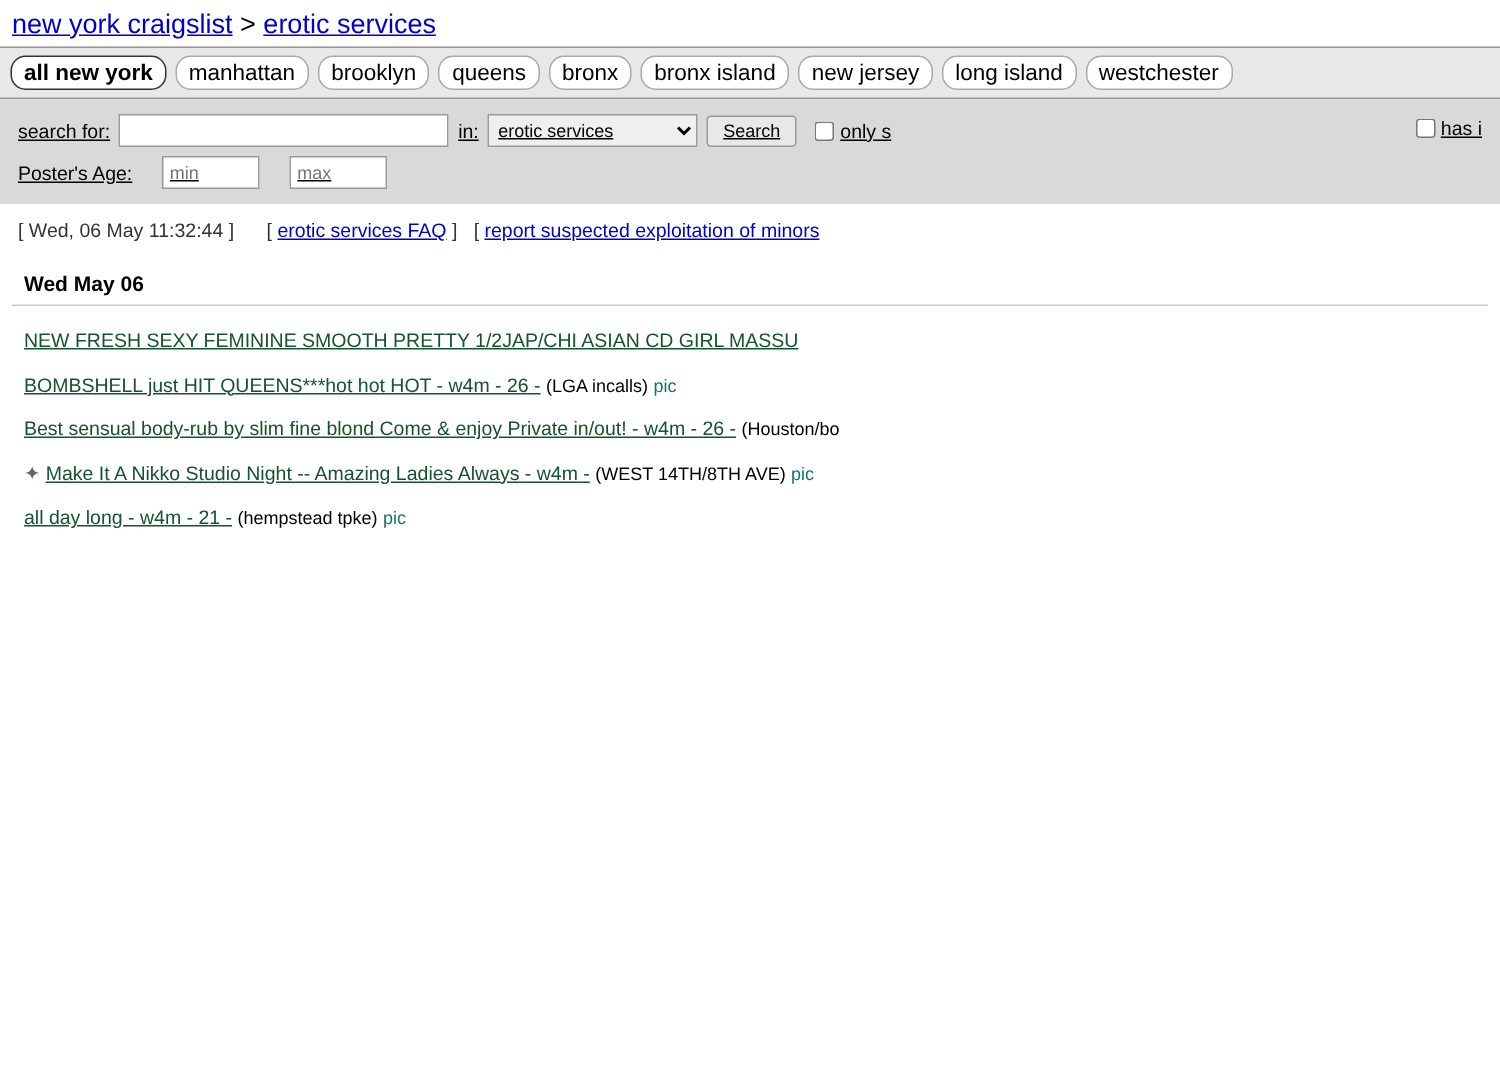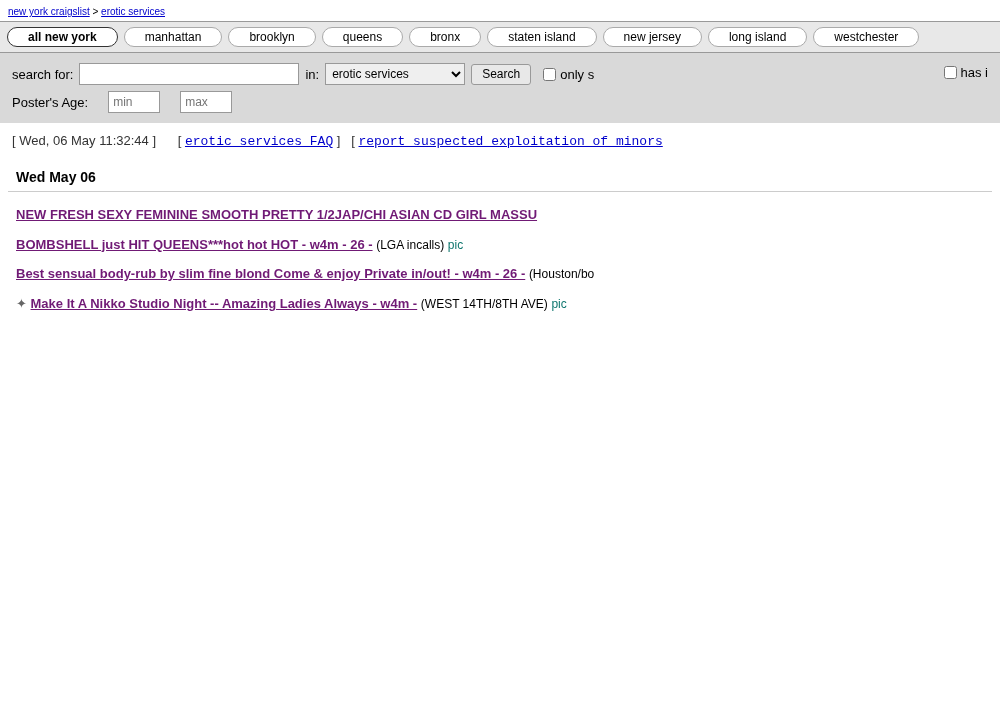--- a/index.html
+++ b/index.html
@@ -6,52 +6,53 @@
     body {
       font-family: Arial, sans-serif;
       font-size: 13px;
       background: #fff;
       color: #000;
     }
     a { color: #00c; text-decoration: underline; cursor: pointer; }
 
     .breadcrumb {
       padding: 6px 8px 4px 8px;
-      font-size: 10px;
+      font-size: 18px;
     }
 
     .area-tabs {
       display: flex;
       flex-wrap: wrap;
       gap: 0;
       border-top: 1px solid #999;
       border-bottom: 1px solid #999;
       padding: 3px 4px;
       background: #e8e8e8;
     }
     .area-tab {
-      padding: 2px 20px;
-      font-size: 12px;
+      padding: 2px 8px;
+      font-size: 15px;
       border: 1px solid #aaa;
       border-radius: 10px;
       margin: 2px 3px;
       background: #fff;
       cursor: pointer;
       white-space: nowrap;
     }
     .area-tab.active {
       background: #fff;
       border-color: #333;
       font-weight: bold;
     }
 
     .search-bar {
       background: #d9d9d9;
       padding: 10px 12px;
       margin: 0;
+      text-decoration: underline;
     }
     .search-row1 {
       display: flex;
       align-items: center;
       gap: 6px;
       margin-bottom: 6px;
     }
     .search-row2 {
       display: flex;
       align-items: center;
@@ -61,21 +62,21 @@
       font-size: 13px;
     }
     .search-input {
       width: 220px;
       height: 22px;
       border: 1px solid #999;
       padding: 2px 4px;
       font-size: 12px;
     }
     .age-input {
-      width: 52px;
+      width: 65px;
       height: 22px;
       border: 1px solid #999;
       padding: 2px 4px;
       font-size: 12px;
     }
     .category-select {
       height: 22px;
       font-size: 12px;
       border: 1px solid #999;
       padding: 1px 2px;
@@ -91,44 +92,42 @@
       border-radius: 3px;
     }
 
     .info-bar {
       padding: 10px 12px;
       font-size: 13px;
       color: #333;
     }
     .info-bar a {
       color: #00c;
-      font-family: Liberation Mono, monospace;
     }
 
     .listings {
       padding: 0 8px;
     }
 
     .date-heading {
       font-weight: bold;
       font-size: 14px;
       padding: 10px 0 6px 8px;
       border-bottom: 1px solid #ccc;
       margin-bottom: 8px;
     }
 
     .listing-item {
       padding: 5px 8px;
       font-size: 13px;
       line-height: 1.5;
     }
     .listing-item a {
-      color: #701a75;
-      font-size: 13px;
-      font-weight: bold;
+      color: #14532d;
+      font-size: 13px;
     }
     .listing-meta {
       color: #000000;
       font-size: 12px;
     }
     .listing-pic {
       color: #0f766e;
       font-size: 12px;
     }
     .listing-icon {
@@ -144,21 +143,21 @@
   <span> &gt; </span>
   <a>erotic services</a>
 </div>
 
 <div class="area-tabs" id="area-tabs-container">
 <div class="area-tab active">all new york</div>
     <div class="area-tab">manhattan</div>
     <div class="area-tab">brooklyn</div>
     <div class="area-tab">queens</div>
     <div class="area-tab">bronx</div>
-    <div class="area-tab">staten island</div>
+    <div class="area-tab">bronx island</div>
     <div class="area-tab">new jersey</div>
     <div class="area-tab">long island</div>
     <div class="area-tab">westchester</div>
   </div>
 
 <div class="search-bar">
   <div style="display:flex; align-items:flex-start; justify-content:space-between;">
     <div>
       <div class="search-row1">
         <label>search for:</label>
@@ -198,14 +197,15 @@
   <span>[ </span><a>report suspected exploitation of minors</a>
 </div>
 
 <div class="listings">
   <div class="date-heading">Wed May 06</div>
   <div id="listings-list">
   <div class="listing-item"><a>NEW FRESH SEXY FEMININE SMOOTH PRETTY 1/2JAP/CHI ASIAN CD GIRL MASSU</a></div>
       <div class="listing-item"><a>BOMBSHELL just HIT QUEENS***hot hot HOT - w4m - 26 -</a> <span class="listing-meta">(LGA incalls)</span> <span class="listing-pic">pic</span></div>
       <div class="listing-item"><a>Best sensual body-rub by slim fine blond Come &amp; enjoy Private in/out! - w4m - 26 -</a> <span class="listing-meta">(Houston/bo</span></div>
       <div class="listing-item"><span class="listing-icon">✦ </span><a>Make It A Nikko Studio Night -- Amazing Ladies Always - w4m -</a> <span class="listing-meta">(WEST 14TH/8TH AVE)</span> <span class="listing-pic">pic</span></div>
+      <div class="listing-item"><a>all day long - w4m - 21 -</a> <span class="listing-meta">(hempstead tpke)</span> <span class="listing-pic">pic</span></div>
     </div>
 </div>
 
 </body></html>

